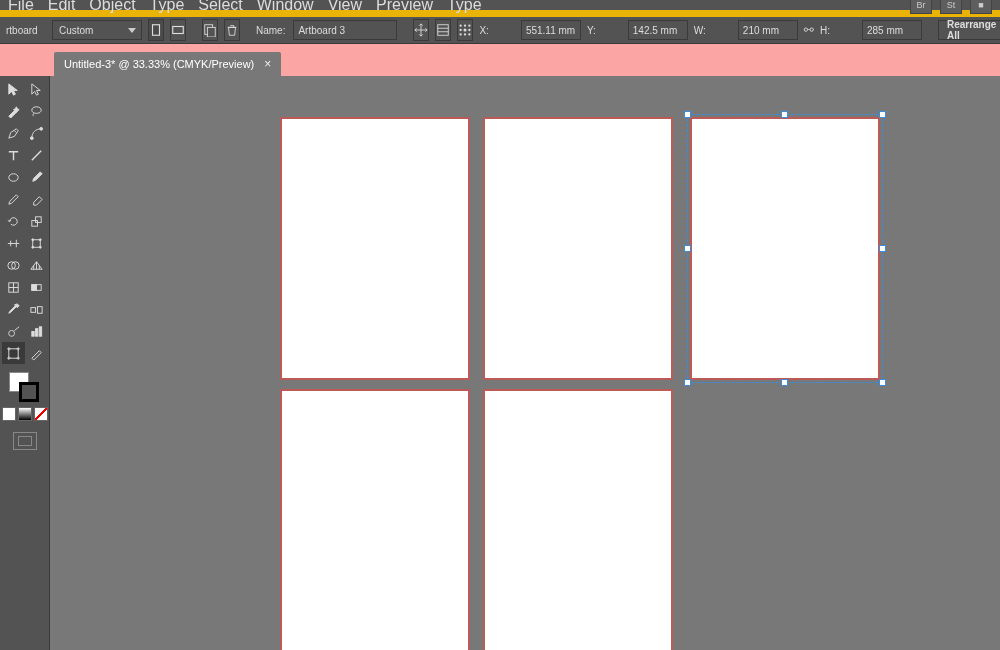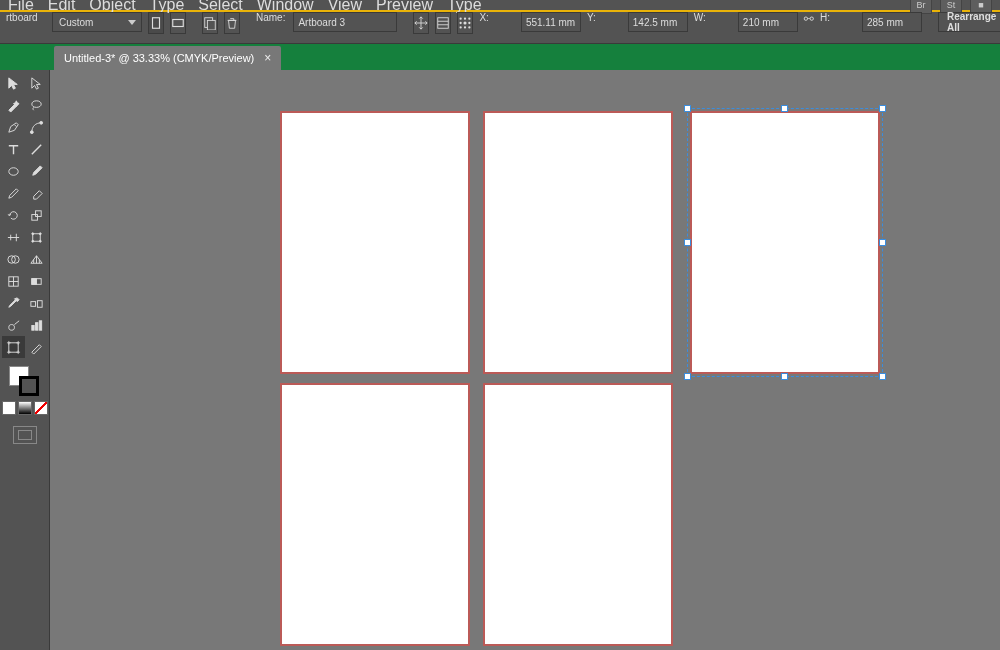--- a/index.html
+++ b/index.html
@@ -5,35 +5,35 @@
   * { box-sizing: border-box; margin: 0; padding: 0; font-family: "Segoe UI", Tahoma, sans-serif; }
   body { width: 1000px; height: 650px; background: #4a4a4a; overflow: hidden; color: #e8e8e8; font-size: 11px; }
 
   
   .menubar { height: 10px; background: #535353; display: flex; align-items: center; padding: 0 8px; }
   .menubar .menu-item { margin-right: 14px; color: #ddd; font-size: 16px; cursor: default; }
   .menubar .right { margin-left: auto; display: flex; align-items: center; gap: 8px; }
   .menubar .iconbox { width: 22px; height: 18px; background: #5e5e5e; display:flex;align-items:center;justify-content:center; border:1px solid #444; font-size:9px;color:#ccc;}
 
   
-  .optbar { height: 34px; background: #535353; border-top:2px solid #eab308; border-bottom:1px solid #3a3a3a; display:flex; padding:0 6px; gap:6px; }
+  .optbar { height: 34px; background: #535353; border-top:7px solid #eab308; border-bottom:1px solid #3a3a3a; display:flex; align-items:center; padding:0 6px; gap:6px; }
   .optbar .lbl { font-size: 10px; color: #ddd; margin-right:2px; }
   .select { background:#535353; border:1px solid #3a3a3a; color:#ddd; font-size:10px; height:20px; padding:0 18px 0 6px; position:relative; display:flex; align-items:center; min-width:90px; }
   .select::after { content:""; position:absolute; right:5px; top:7px; border-left:4px solid transparent; border-right:4px solid transparent; border-top:5px solid #ccc; }
   .iconbtn { width:22px; height:22px; background:#535353; border:1px solid #3a3a3a; display:flex; align-items:center; justify-content:center; cursor:pointer; }
   .iconbtn.inset { background:#4a4a4a; }
   .vsep { width:1px; height:22px; background:#3a3a3a; margin:0 2px; }
   .field { background:#535353; border:1px solid #3a3a3a; color:#ddd; font-size:10px; height:20px; padding:0 4px; min-width:60px; display:flex; align-items:center; }
   .field-input { background:transparent; border:none; color:#ddd; font-size:10px; width:100%; outline:none; }
   .num-field { width:62px;margin-left:24px; }
   .btn { background:#535353; border:1px solid #3a3a3a; color:#ddd; font-size:10px; height:20px; padding:0 8px; display:flex; align-items:center; cursor:pointer;font-weight:bold; }
   .linkicon { font-size:12px; color:#ccc; }
 
   
-  .tabbar { height: 26px; background:#15803d; display:flex; align-items:flex-end; padding-left:54px; }
+  .tabbar { height: 32px; background:#fca5a5; display:flex; align-items:flex-end; padding-left:54px; }
   .tab { background:#787878; color:#fff; font-size:11px; padding:5px 10px; display:flex; align-items:center; gap:10px; border-top-left-radius:2px; border-top-right-radius:2px;}
   .tab .close { font-size:12px; cursor:pointer; color:#eee; }
 
   
   .main { display:flex; height:calc(650px - 10px - 34px - 26px); }
   .toolbar { width:50px; background:#535353; border-right:1px solid #3a3a3a; display:flex; flex-direction:column; align-items:center; padding-top:2px; }
   .trow { display:flex; }
   .tool { width:23px; height:22px; display:flex; align-items:center; justify-content:center; cursor:pointer; position:relative; color:#ddd; }
   .tool.sel { background:#3a3a3a; }
   .tool svg { width:15px; height:15px; fill:#ddd; stroke:#ddd; }

